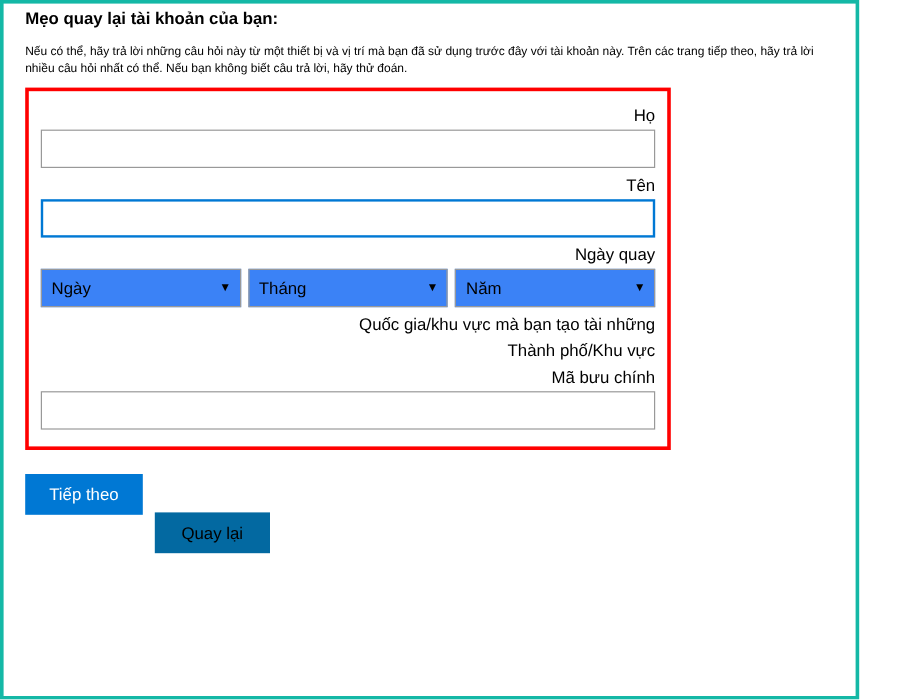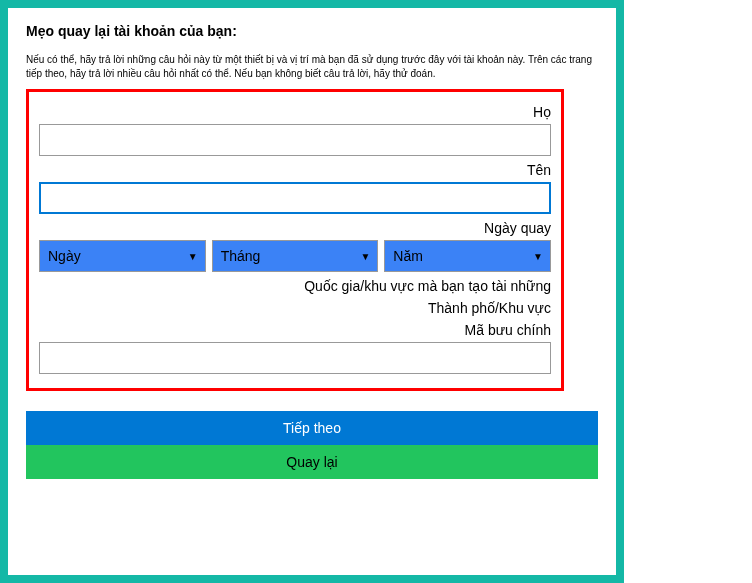--- a/index.html
+++ b/index.html
@@ -7,24 +7,24 @@
   margin: 0;
   padding: 0;
 }
 body {
   font-family: "Segoe UI", Tahoma, sans-serif;
   font-size: 14px;
   color: #000;
   background: #fff;
 }
 .outer-border {
-  border: 8px solid #14b8a6;
-  width: 624px;
+  border: 3px solid #14b8a6;
+  width: 716px;
   height: 583px;
-  padding: 15px 18px;
+  padding: 4px 18px;
 }
 .title {
   font-weight: 600;
   font-size: 14px;
   margin-bottom: 14px;
 }
 .description {
   font-size: 10px;
   line-height: 1.4;
   margin-bottom: 8px;
@@ -82,38 +82,39 @@
   right: 8px;
   top: 50%;
   transform: translateY(-50%);
   font-size: 10px;
   color: #000;
   pointer-events: none;
 }
 .button-row {
   margin-top: 20px;
   display: flex;
-  flex-direction: column;
+  gap: 10px;
 }
 .btn {
   border: none;
   height: 34px;
   padding: 0 20px;
   font-size: 14px;
   font-family: inherit;
   cursor: pointer;
   min-width: 96px;
 }
 .btn-primary {
   background: #0078d4;
   color: #fff;
 }
 .btn-secondary {
-  background: #22c55e;
+  background: #0369a1;
   color: #000;
+  margin-top: 32px;
 }
 </style>
 </head>
 <body>
 
 <div class="outer-border">
   <div class="title">Mẹo quay lại tài khoản của bạn:</div>
   <div class="description">Nếu có thể, hãy trả lời những câu hỏi này từ một thiết bị và vị trí mà bạn đã sử dụng trước đây với tài khoản này. Trên các trang tiếp theo, hãy trả lời nhiều câu hỏi nhất có thể. Nếu bạn không biết câu trả lời, hãy thử đoán.</div>
 
   <div class="form-box">

